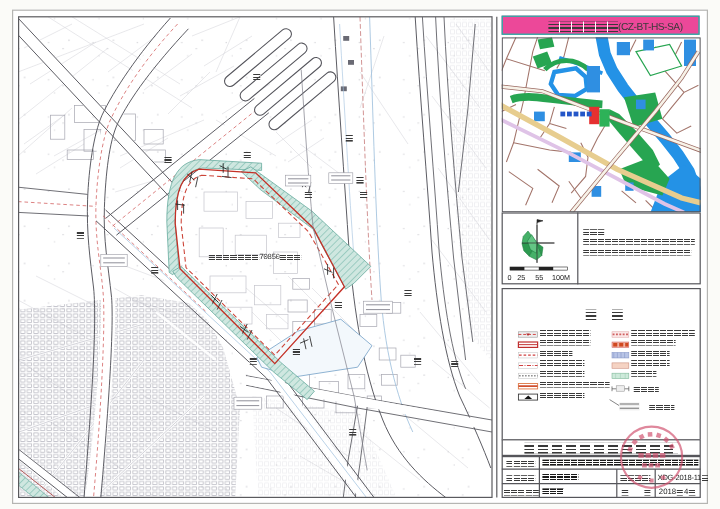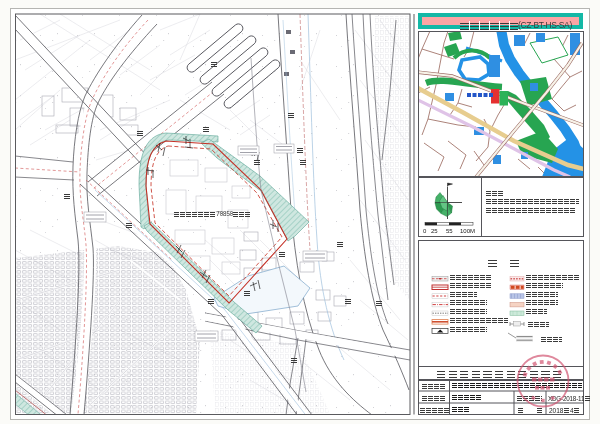--- a/index.html
+++ b/index.html
@@ -295,21 +295,21 @@
 <div class="abs tx" style="left:244px;top:290px;">
     <span class="z z7" style="width:6px;"></span>
   </div>
 <div class="abs tx" style="left:376px;top:300px;">
     <span class="z z7" style="width:6px;"></span>
   </div>
 <div class="abs tx" style="left:291px;top:357px;">
     <span class="z z7" style="width:6px;"></span>
   </div>
 
-<div class="abs" style="left:418px;top:13px;width:165px;height:16px;border:4px solid #14b8a6;background:#fca5a5;box-sizing:border-box;">
+<div class="abs" style="left:418px;top:13px;width:165px;height:16px;border:1px solid #14b8a6;background:#ec4899;box-sizing:border-box;">
     <div class="tx" style="height:16px;padding-left:38px;white-space:nowrap;">
       <span class="z z10" style="width:58px;flex:none;"></span>
       <span class="lat" style="font-size:8.5px;letter-spacing:-0.4px;color:#3a3a3a;white-space:nowrap;">(CZ-BT-HS-SA)</span>
     </div>
 </div>
 
 <svg class="abs" style="left:418px;top:31px" width="166" height="146" viewBox="0 0 166 146">
 <rect width="166" height="146" fill="#fff"></rect>
 <g>
 

